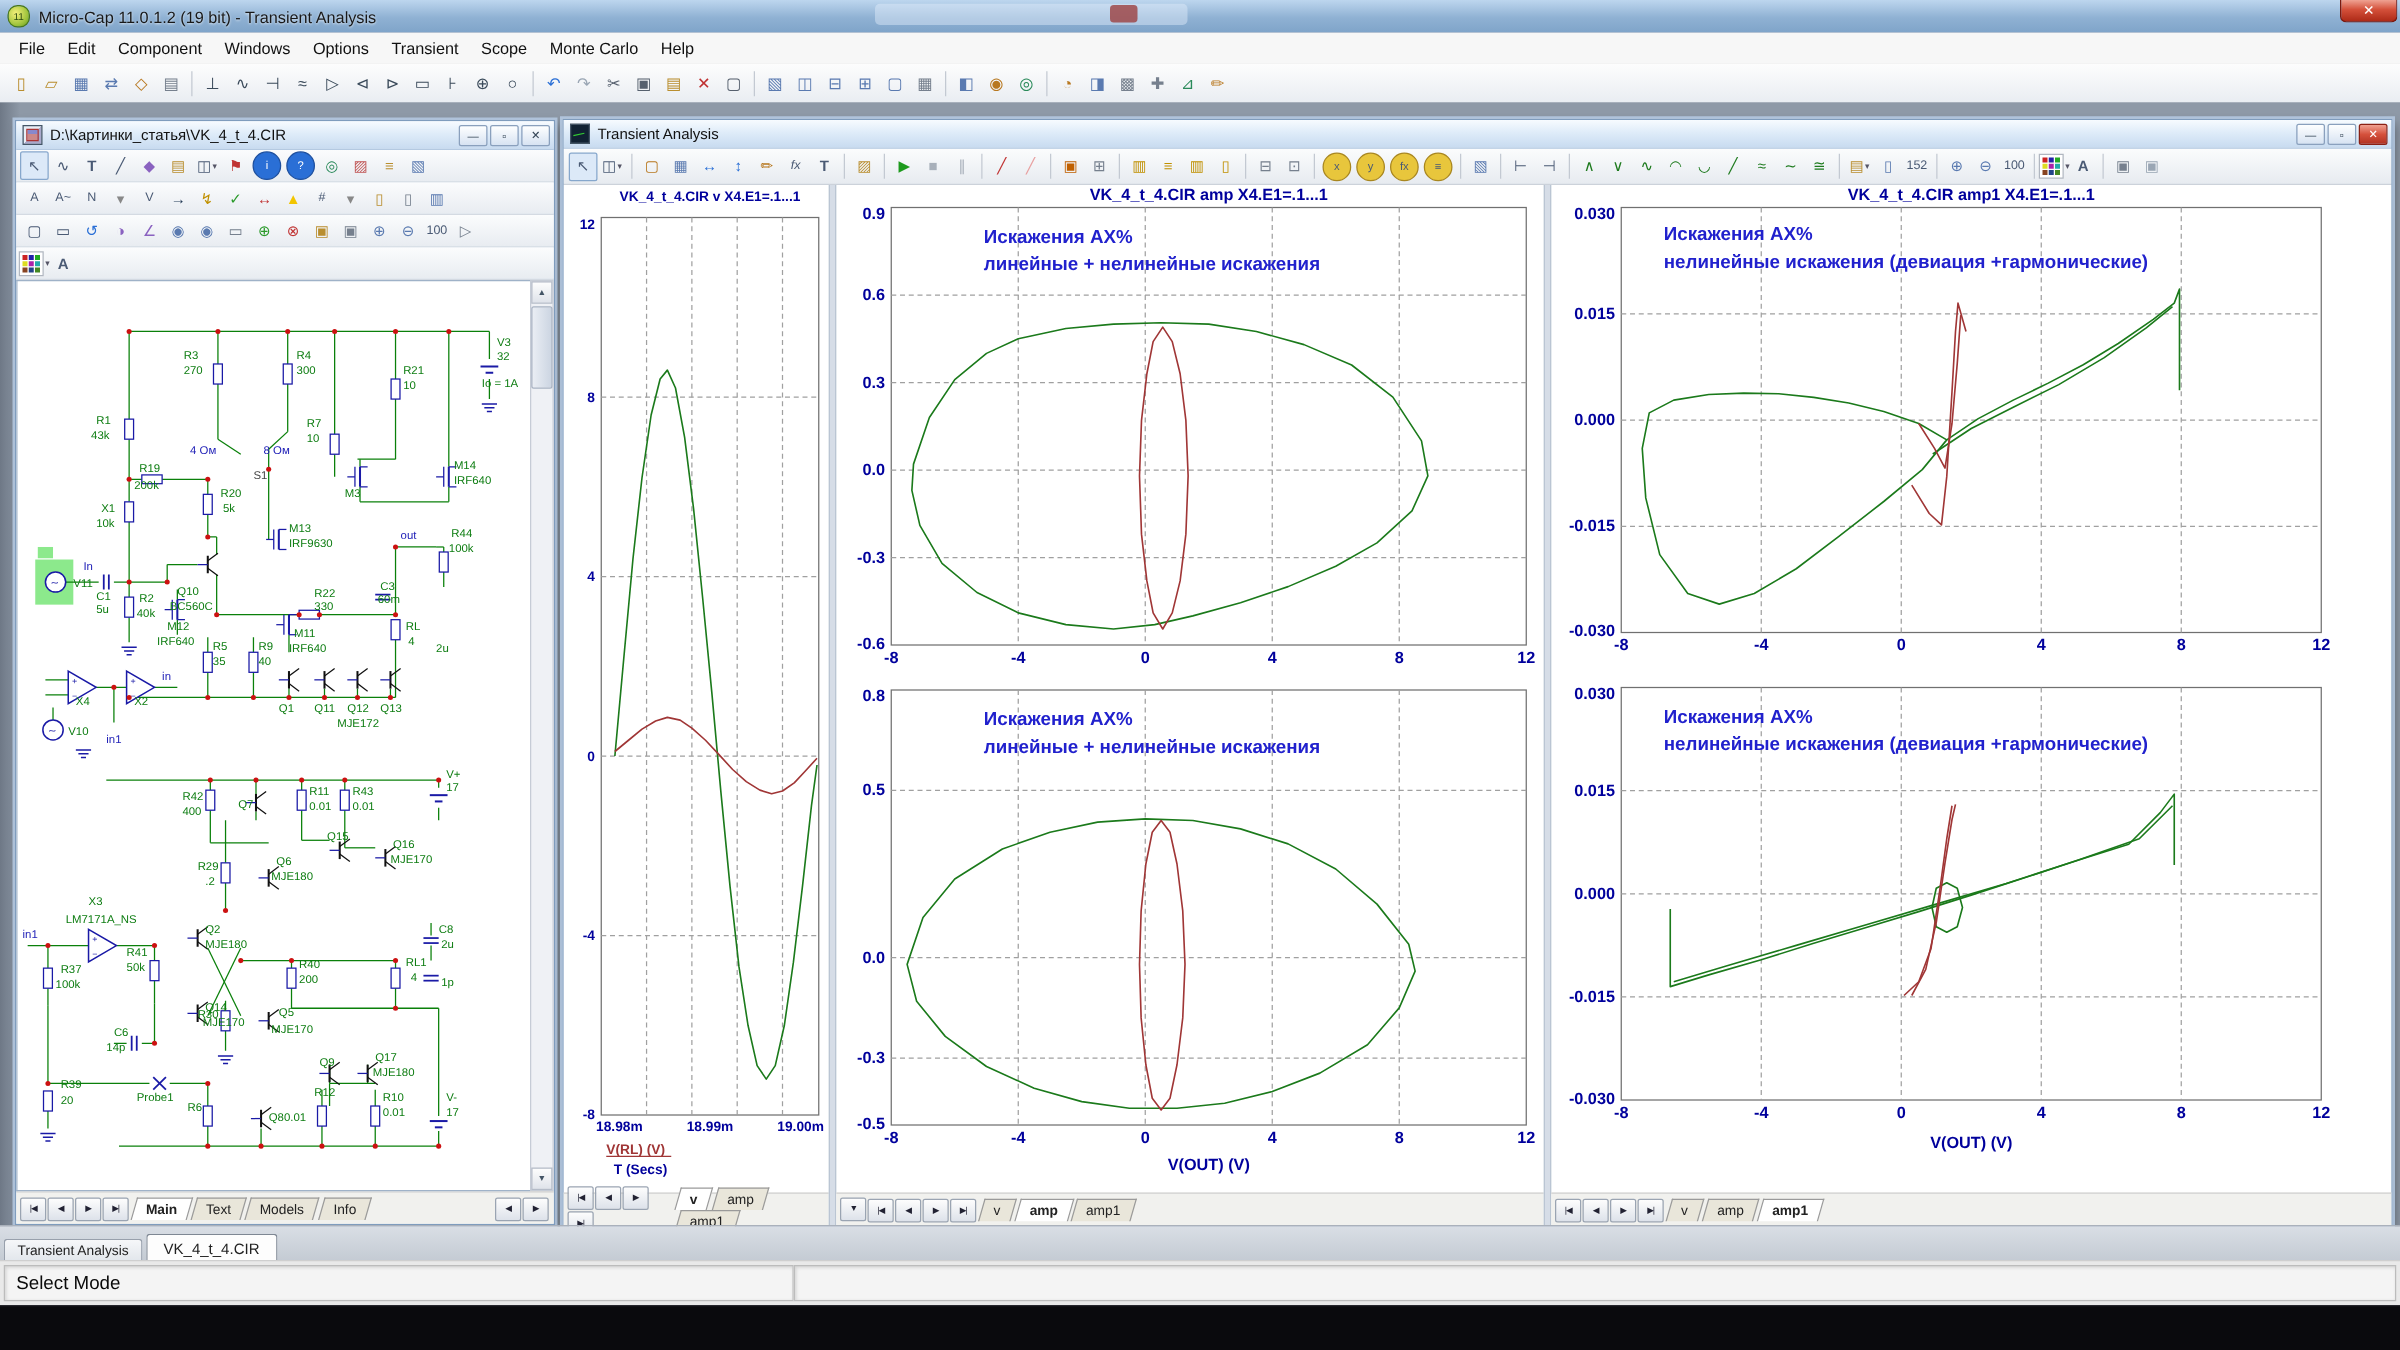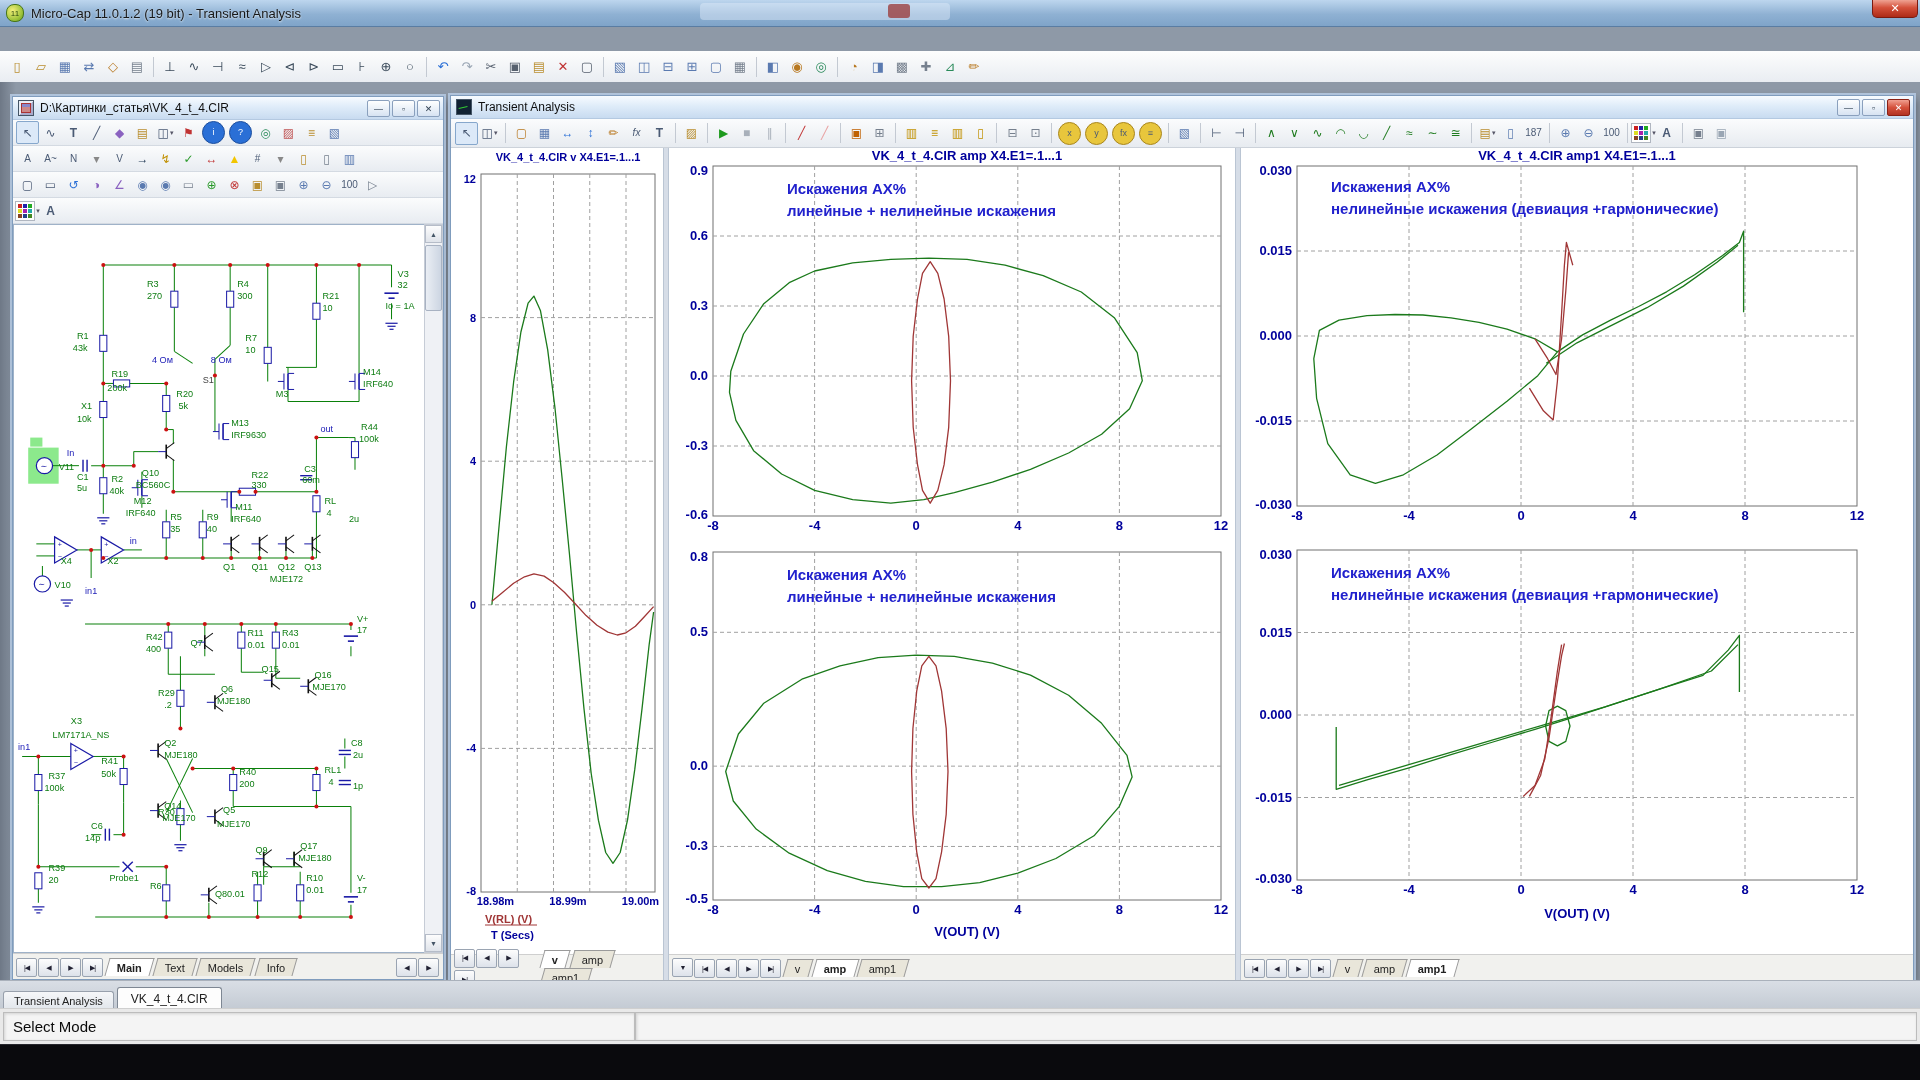--- a/index.html
+++ b/index.html
@@ -95,20 +95,31 @@
 <div id="app">
 
   <div class="titlebar">
     <div class="app-icon">11</div>
     <div class="title-text">Micro-Cap 11.0.1.2 (19 bit) - Transient Analysis</div>
     <div class="bg-art1"></div>
     <div class="bg-art2"></div>
     <div class="close-main">✕</div>
   </div>
 
+  <div class="menubar">
+      <span class="menu-item">File</span>
+      <span class="menu-item">Edit</span>
+      <span class="menu-item">Component</span>
+      <span class="menu-item">Windows</span>
+      <span class="menu-item">Options</span>
+      <span class="menu-item">Transient</span>
+      <span class="menu-item">Scope</span>
+      <span class="menu-item">Monte Carlo</span>
+      <span class="menu-item">Help</span>
+    </div>
 
   <div class="toolbar">
       <span class="ico">
         <b style="color: rgb(185, 142, 47);">▯</b>
       </span>
       <span class="ico">
         <b style="color: rgb(185, 142, 47);">▱</b>
       </span>
       <span class="ico">
         <b style="color: rgb(90, 122, 176);">▦</b>
@@ -1011,21 +1022,21 @@
           </span>
           <span class="tsep"></span>
           <span class="ico">
             <b style="color: rgb(185, 142, 47);">▤</b>
             <em>▾</em>
           </span>
           <span class="ico">
             <b style="color: rgb(90, 122, 176);">▯</b>
           </span>
           <span class="ico sm">
-            <b>187</b>
+            <b>152</b>
           </span>
           <span class="tsep"></span>
           <span class="ico">
             <b style="color: rgb(90, 122, 176);">⊕</b>
           </span>
           <span class="ico">
             <b style="color: rgb(90, 122, 176);">⊖</b>
           </span>
           <span class="ico sm">
             <b>100</b>

